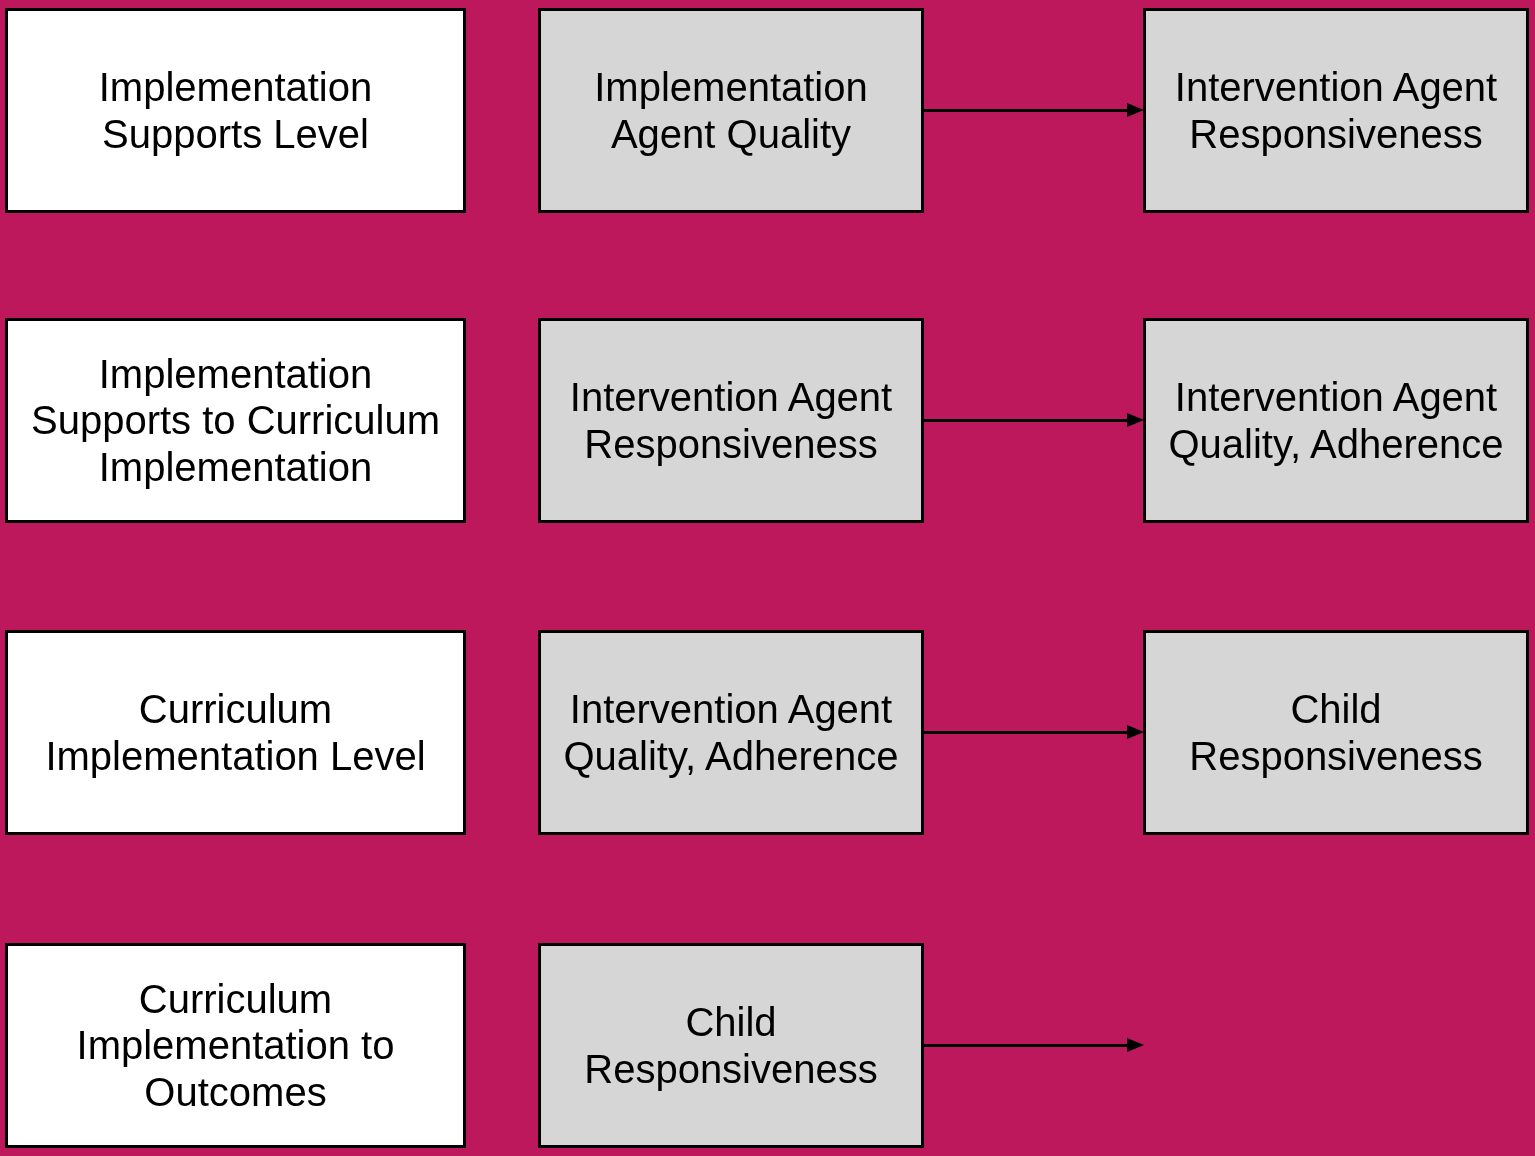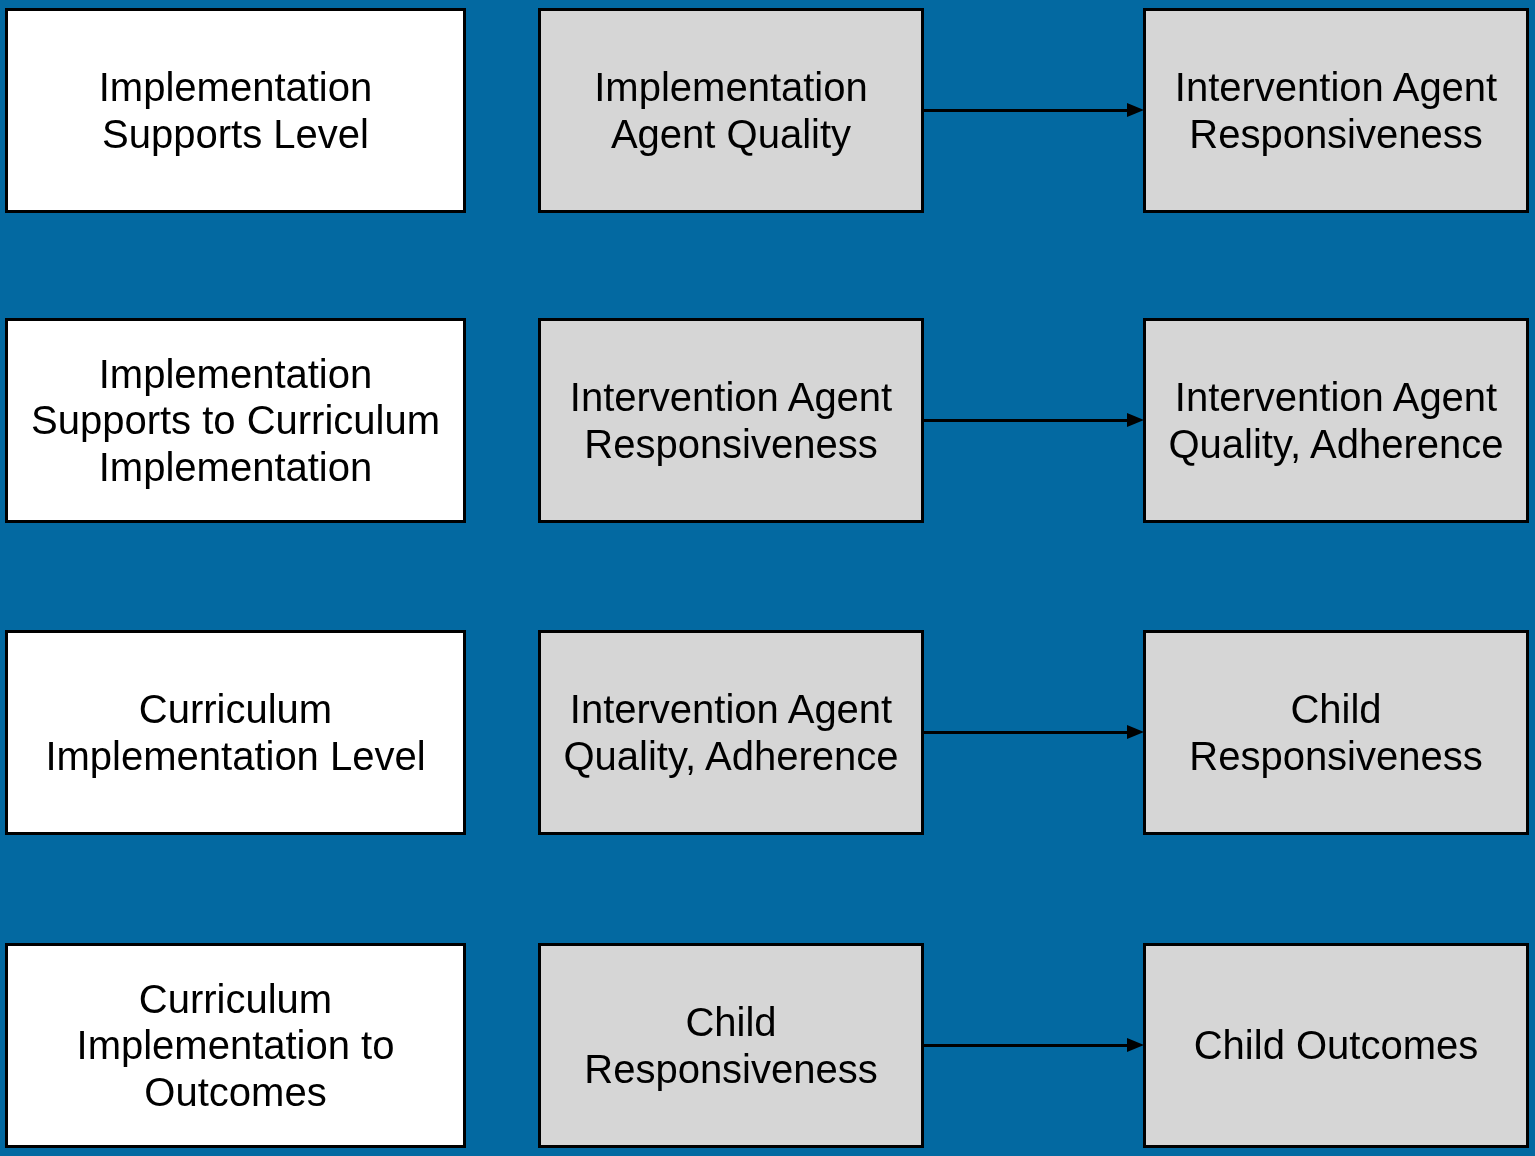--- a/index.html
+++ b/index.html
@@ -4,21 +4,21 @@
 <style>
   html, body {
     margin: 0;
     padding: 0;
     background: #ffffff;
   }
   .canvas {
     position: relative;
     width: 1535px;
     height: 1156px;
-    background: #0369a1;
+    background: #be185d;
     font-family: "Liberation Sans", sans-serif;
     color: #000000;
     overflow: hidden;
   }
   .row {
     position: absolute;
     left: 0;
     width: 1535px;
     height: 205px;
   }
@@ -141,18 +141,15 @@
 Outcomes</span>
     </div>
     <div class="box shaded mid">
       <span>Child
 Responsiveness</span>
     </div>
     <div class="arrow">
       <span class="shaft"></span>
       <span class="head"></span>
     </div>
-    <div class="box shaded right">
-      <span>Child Outcomes</span>
-    </div>
   </section>
 
 </div>
 
 </body></html>

